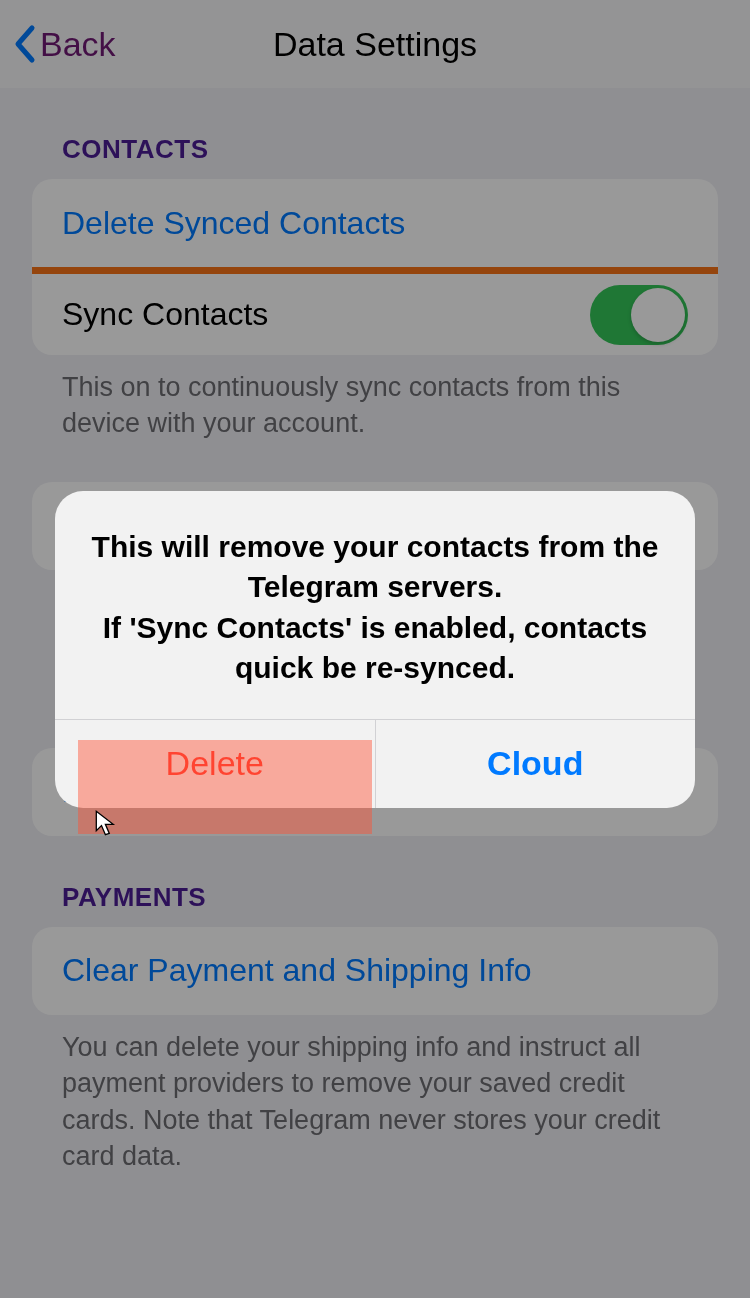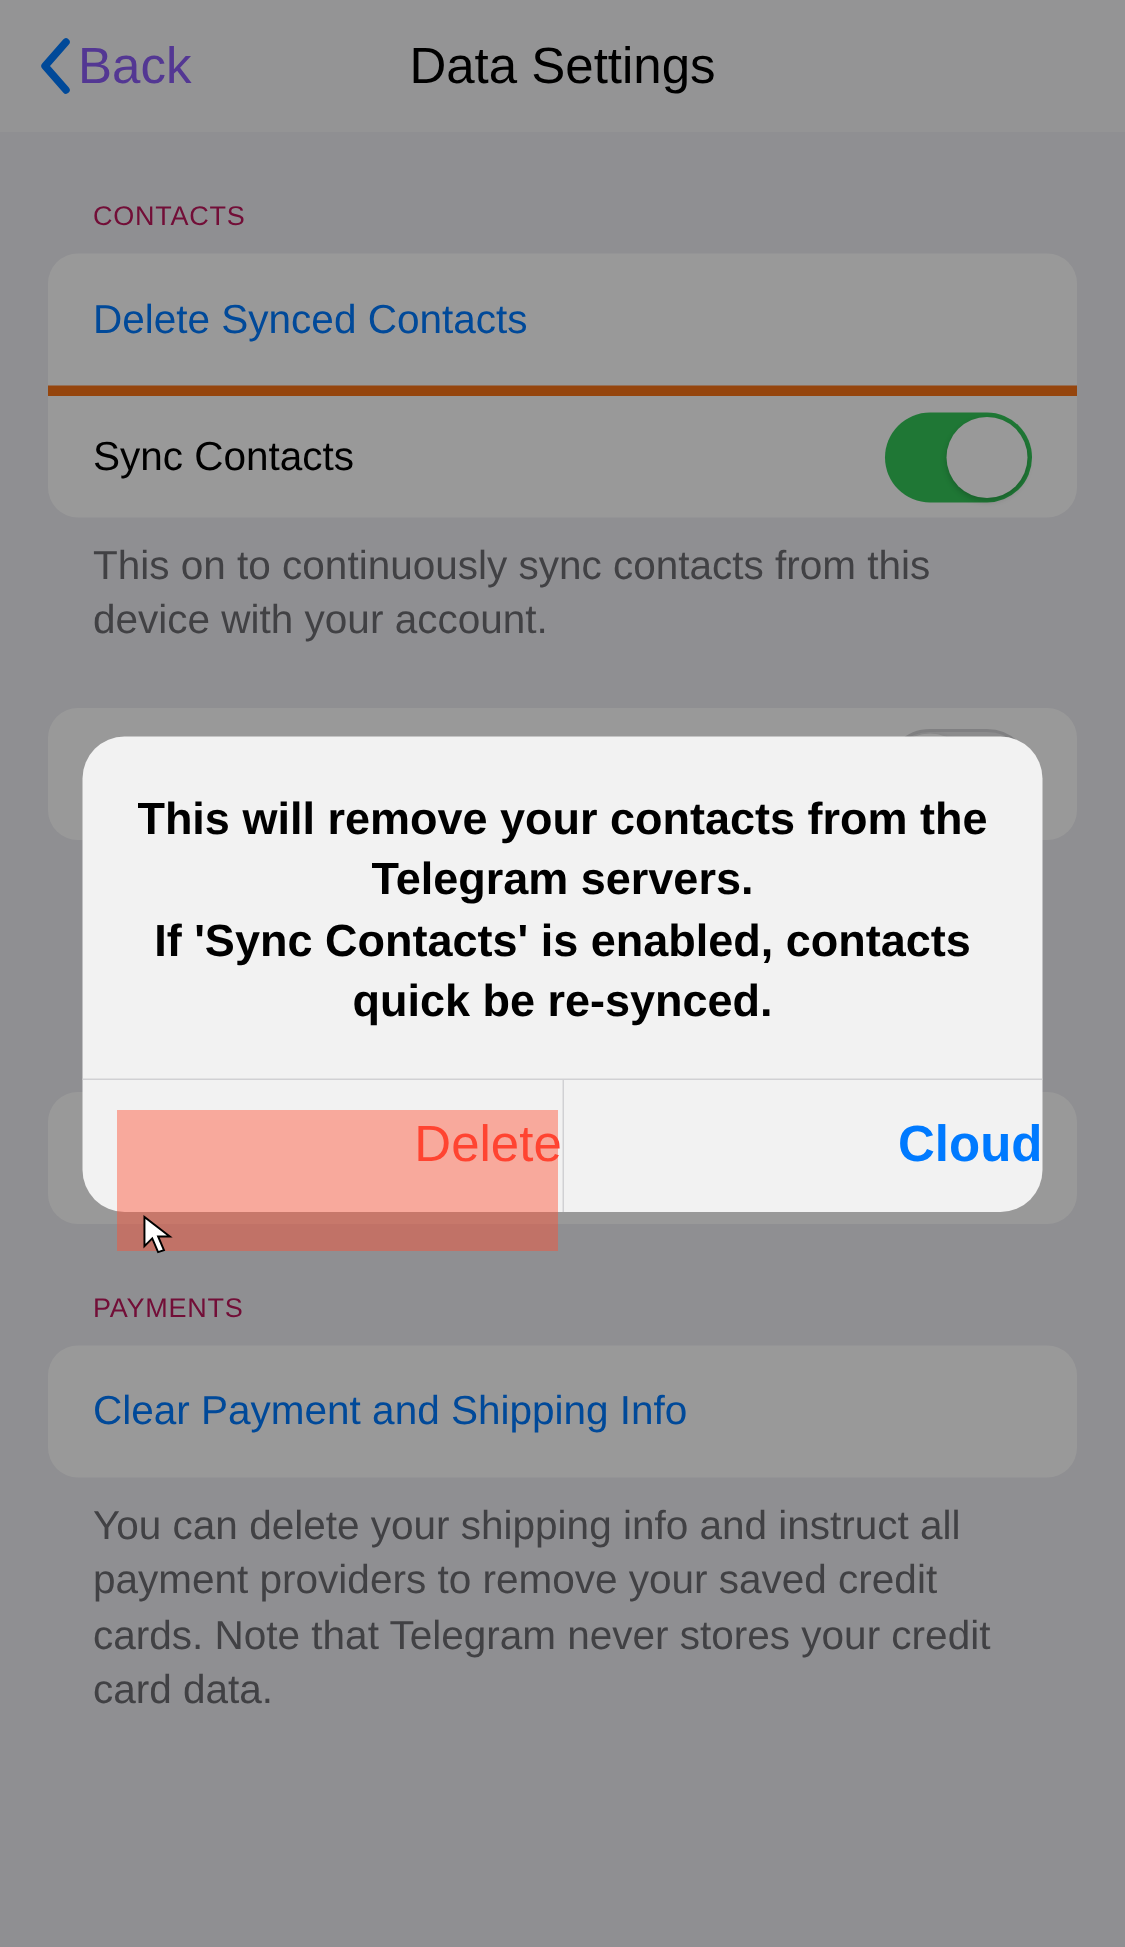--- a/index.html
+++ b/index.html
@@ -12,52 +12,53 @@
   .nav {
     height: 88px;
     display: flex;
     align-items: center;
     justify-content: center;
     position: relative;
     background: #f7f7f8;
   }
   .nav-back {
     position: absolute;
-    left: 24px;
-    display: flex;
-    align-items: center;
-    color: #8b5cf6;
+    left: 12px;
+    display: flex;
+    align-items: center;
+    color: #701a75;
     font-size: 34px;
     cursor: pointer;
   }
   .nav-back svg { margin-right: 4px; }
   .nav-title {
     font-size: 34px;
     font-weight: 400;
     color: #000;
   }
   .content { padding: 0 32px; }
   .section-header {
-    font-size: 18px;
-    color: #be185d;
+    font-size: 26px;
+    color: #4c1d95;
     letter-spacing: 0.5px;
     padding: 46px 0 14px 30px;
+    font-weight: bold;
   }
   .group {
     background: #fff;
     border-radius: 20px;
     overflow: hidden;
   }
   .row {
     display: flex;
     align-items: center;
     justify-content: space-between;
     min-height: 88px;
     padding: 0 30px;
-    font-size: 27px;
+    font-size: 32px;
   }
   .row + .row { border-top: 7px solid #f97316; }
   .row-link { color: #007aff; cursor: pointer; }
   .row-label { color: #000; }
   .footer {
     font-size: 27px;
     color: #6d6d72;
     padding: 14px 30px 0 30px;
     line-height: 1.35;
   }
@@ -107,21 +108,21 @@
   }
   .alert-buttons {
     display: flex;
     border-top: 1px solid #d1d1d4;
   }
   .alert-btn {
     flex: 1;
     height: 88px;
     display: flex;
     align-items: center;
-    justify-content: flex-end;
+    justify-content: center;
     font-size: 34px;
     cursor: pointer;
   }
   .alert-btn + .alert-btn { border-left: 1px solid #d1d1d4; }
   .alert-btn.destructive { color: #ff3b30; }
   .alert-btn.default { color: #007aff; font-weight: 600; }
   .highlight {
     position: absolute;
     left: 78px;
     top: 740px;

